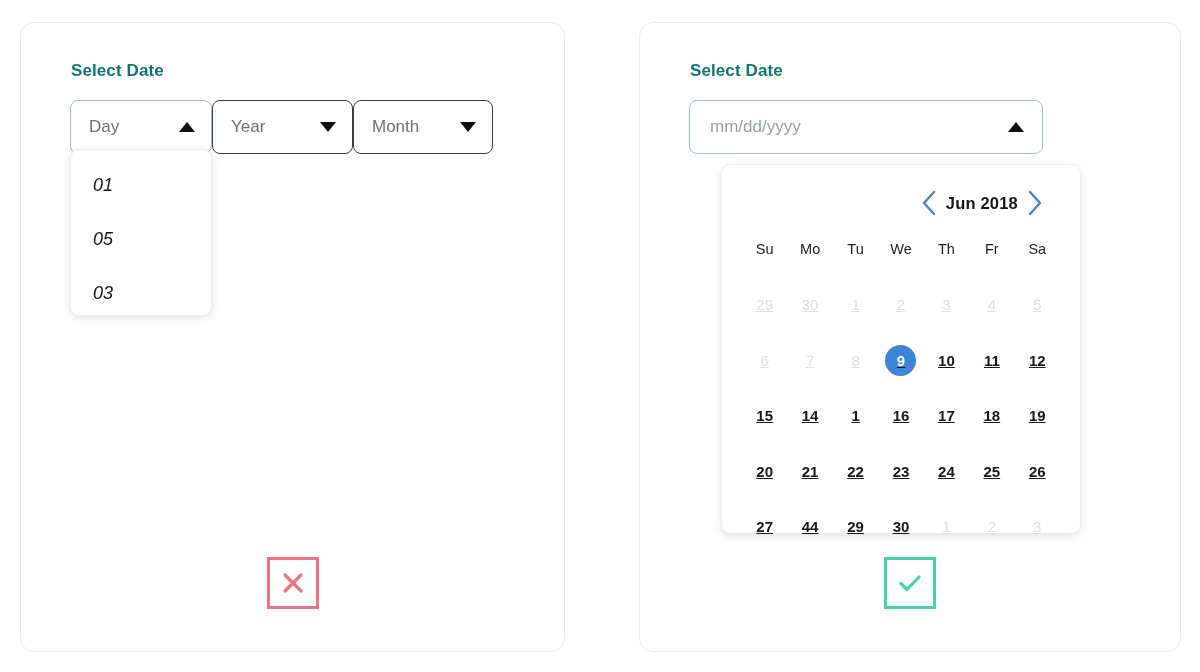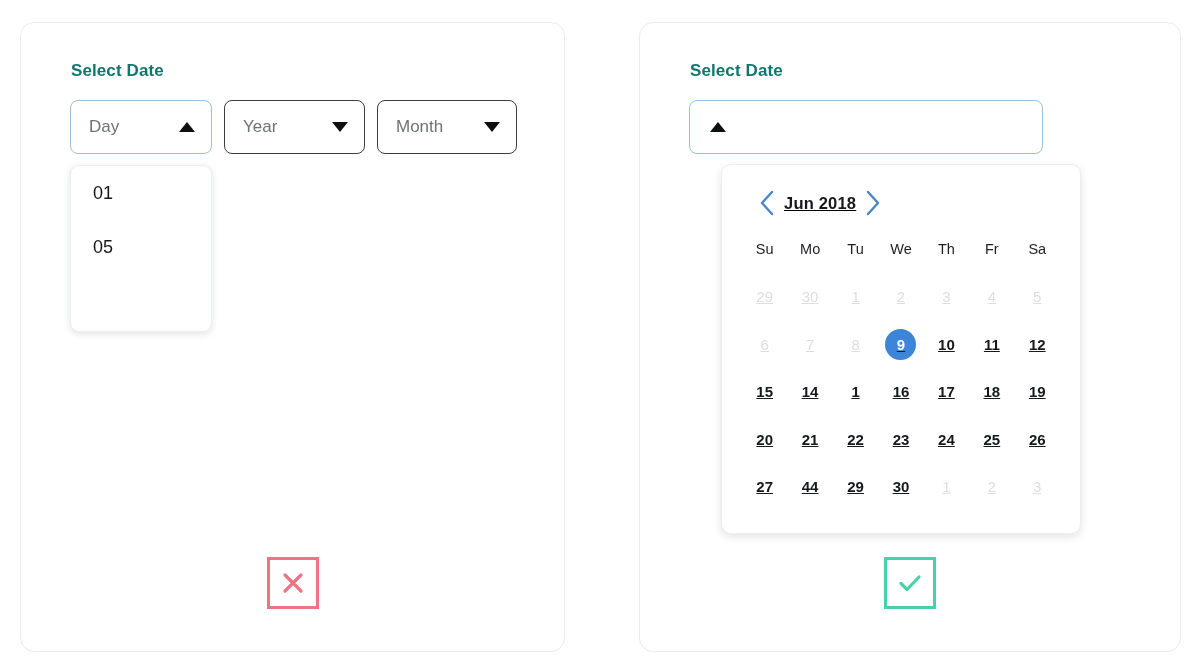--- a/index.html
+++ b/index.html
@@ -43,21 +43,20 @@
     color: #0f766e;
     letter-spacing: .1px;
   }
 
   
   .selects-row {
     position: absolute;
     left: 49px;
     top: 77px;
     display: flex;
-    gap: 12px;
   }
   .select-box {
     position: relative;
     height: 54px;
     border: 1.6px solid #3a3d42;
     border-radius: 8px;
     background: #fff;
     display: flex;
     align-items: center;
     padding: 0 16px 0 18px;
@@ -81,27 +80,29 @@
     border-right: 8px solid transparent;
     flex: none;
   }
   .tri-up   { border-bottom: 10px solid #0e0f11; }
   .tri-down { border-top: 10px solid #0e0f11; }
 
   
   .options-panel {
     position: absolute;
     left: 49px;
-    top: 142px;
+    top: 126px;
     width: 142px;
     height: 167px;
     background: #ffffff;
     border: 1px solid #eceef0;
     border-radius: 9px;
     box-shadow: 0 2px 7px rgba(30,35,45,.13);
+    padding-top: 8px;
+    font-style: italic;
   }
   .option-item {
     height: 54px;
     display: flex;
     align-items: center;
     padding-left: 22px;
     font-size: 18px;
     color: #15171a;
     cursor: pointer;
   }
@@ -138,41 +139,40 @@
     border: 1px solid #edeef0;
     border-radius: 10px;
     box-shadow: 0 3px 9px rgba(30,35,45,.12);
     padding: 14px 20px 16px 20px;
   }
 
   .cal-header {
     height: 48px;
     display: flex;
     align-items: center;
-    justify-content: flex-start;
+    justify-content: flex-end;
     padding: 0 8px;
-    text-decoration: underline;
   }
   .cal-nav {
     width: 34px; height: 34px;
     display: flex; align-items: center; justify-content: center;
     cursor: pointer;
   }
   .cal-nav svg { display: block; }
   .cal-title {
     font-size: 16.5px;
     font-weight: bold;
     color: #16181b;
     letter-spacing: .2px;
   }
 
   .cal-grid {
     display: grid;
     grid-template-columns: repeat(7, 1fr);
-    row-gap: 4px;
+    row-gap: 12px;
   }
   .cal-wd {
     height: 44px;
     display: flex; align-items: center; justify-content: center;
     font-size: 14.5px;
     color: #1c1e22;
   }
   .cal-day {
     height: 43.5px;
     display: flex; align-items: center; justify-content: center;
@@ -236,37 +236,39 @@
         <div class="select-box select-month">
           <span class="select-text">Month</span>
           <span class="tri tri-down"></span>
         </div>
 
       </div>
 
       <div class="options-panel">
         <div class="option-item">01</div>
         <div class="option-item">05</div>
+        <div class="option-item">03</div>
       </div>
 
       <div class="verdict verdict-bad">
         <svg width="26" height="26" viewBox="0 0 26 26">
           <path d="M5 5 L21 21 M21 5 L5 21" stroke="currentColor" stroke-width="3.2" stroke-linecap="round" fill="none"></path>
         </svg>
       </div>
 
     </div>
   </div>
 
   <div class="card card-good">
     <div class="card-inner">
 
       <div class="select-date-label">Select Date</div>
 
       <div class="date-input">
+        <span class="date-input-value">mm/dd/yyyy</span>
         <span class="tri tri-up"></span>
       </div>
 
       <div class="calendar">
 
         <div class="cal-header">
           <div class="cal-nav">
             <svg width="16" height="26" viewBox="0 0 16 26">
               <path d="M13 2 L3 13 L13 24" stroke="#4b85c8" stroke-width="2.4" fill="none" stroke-linecap="round" stroke-linejoin="round"></path>
             </svg>

